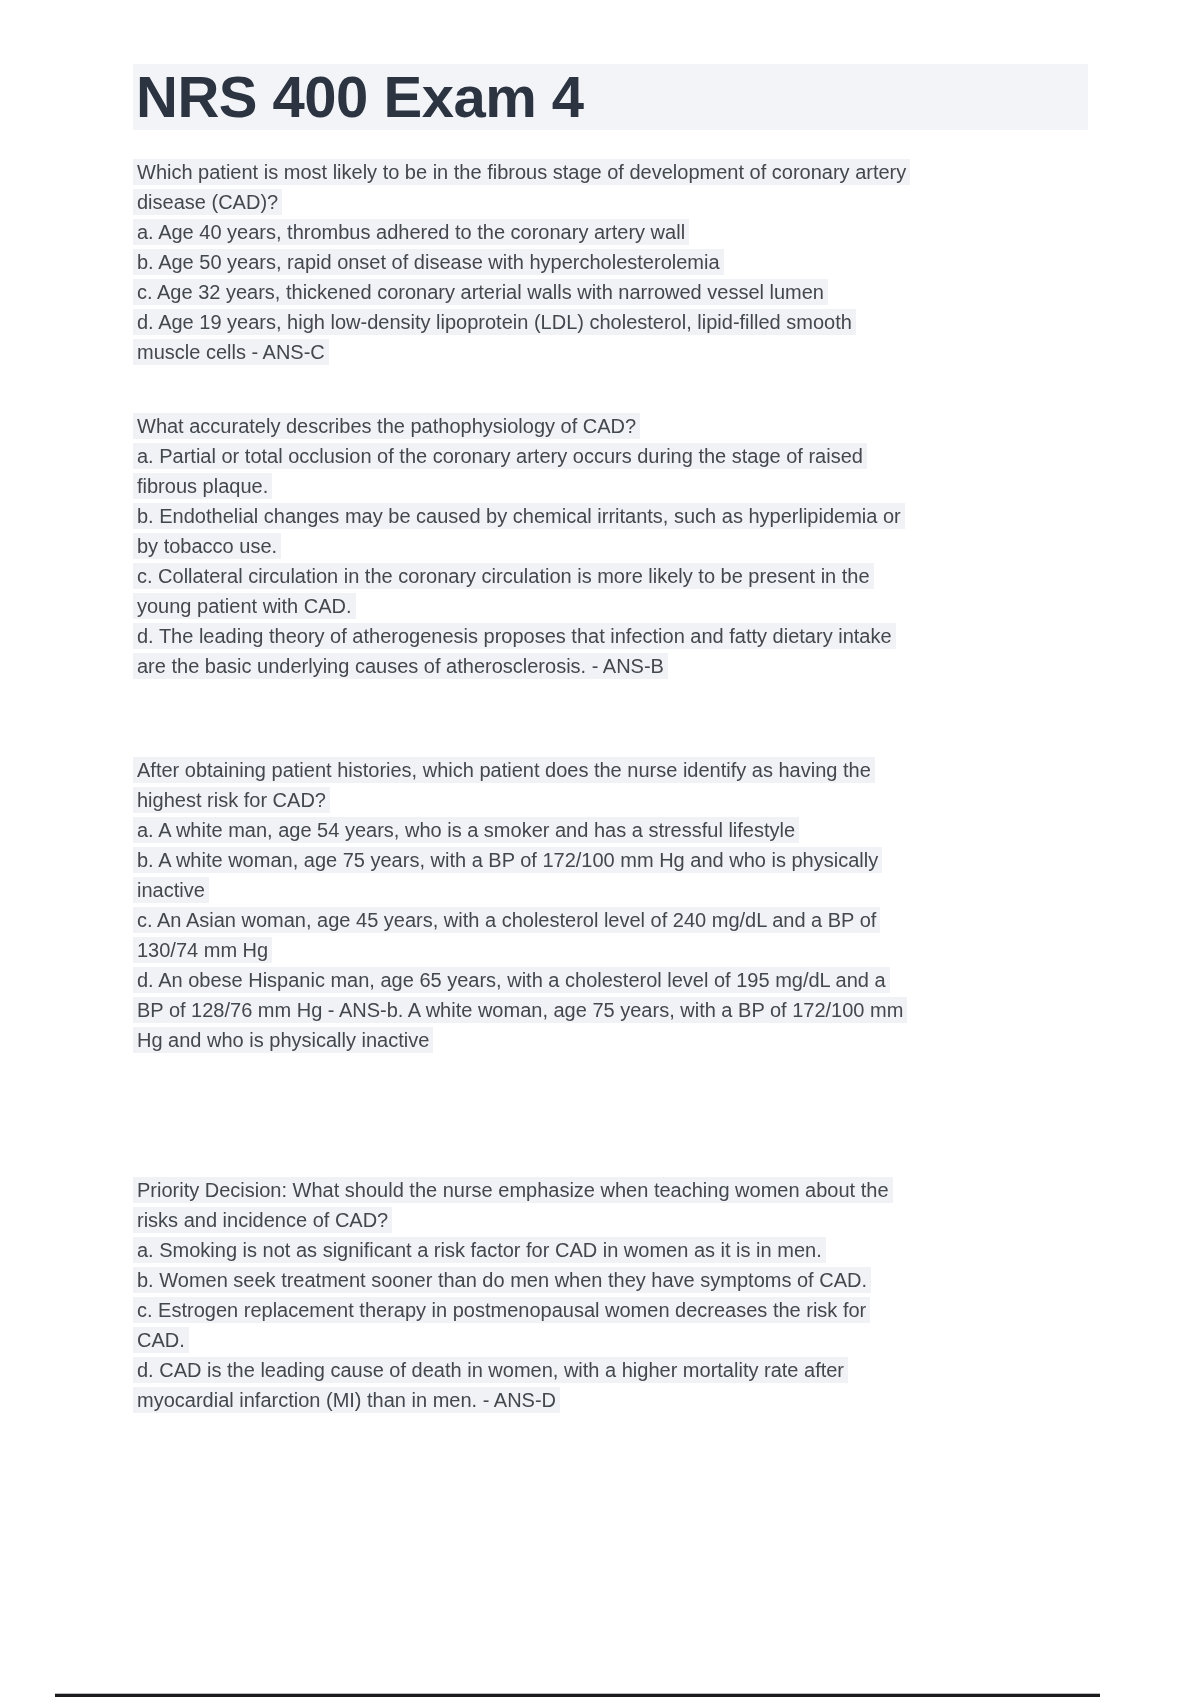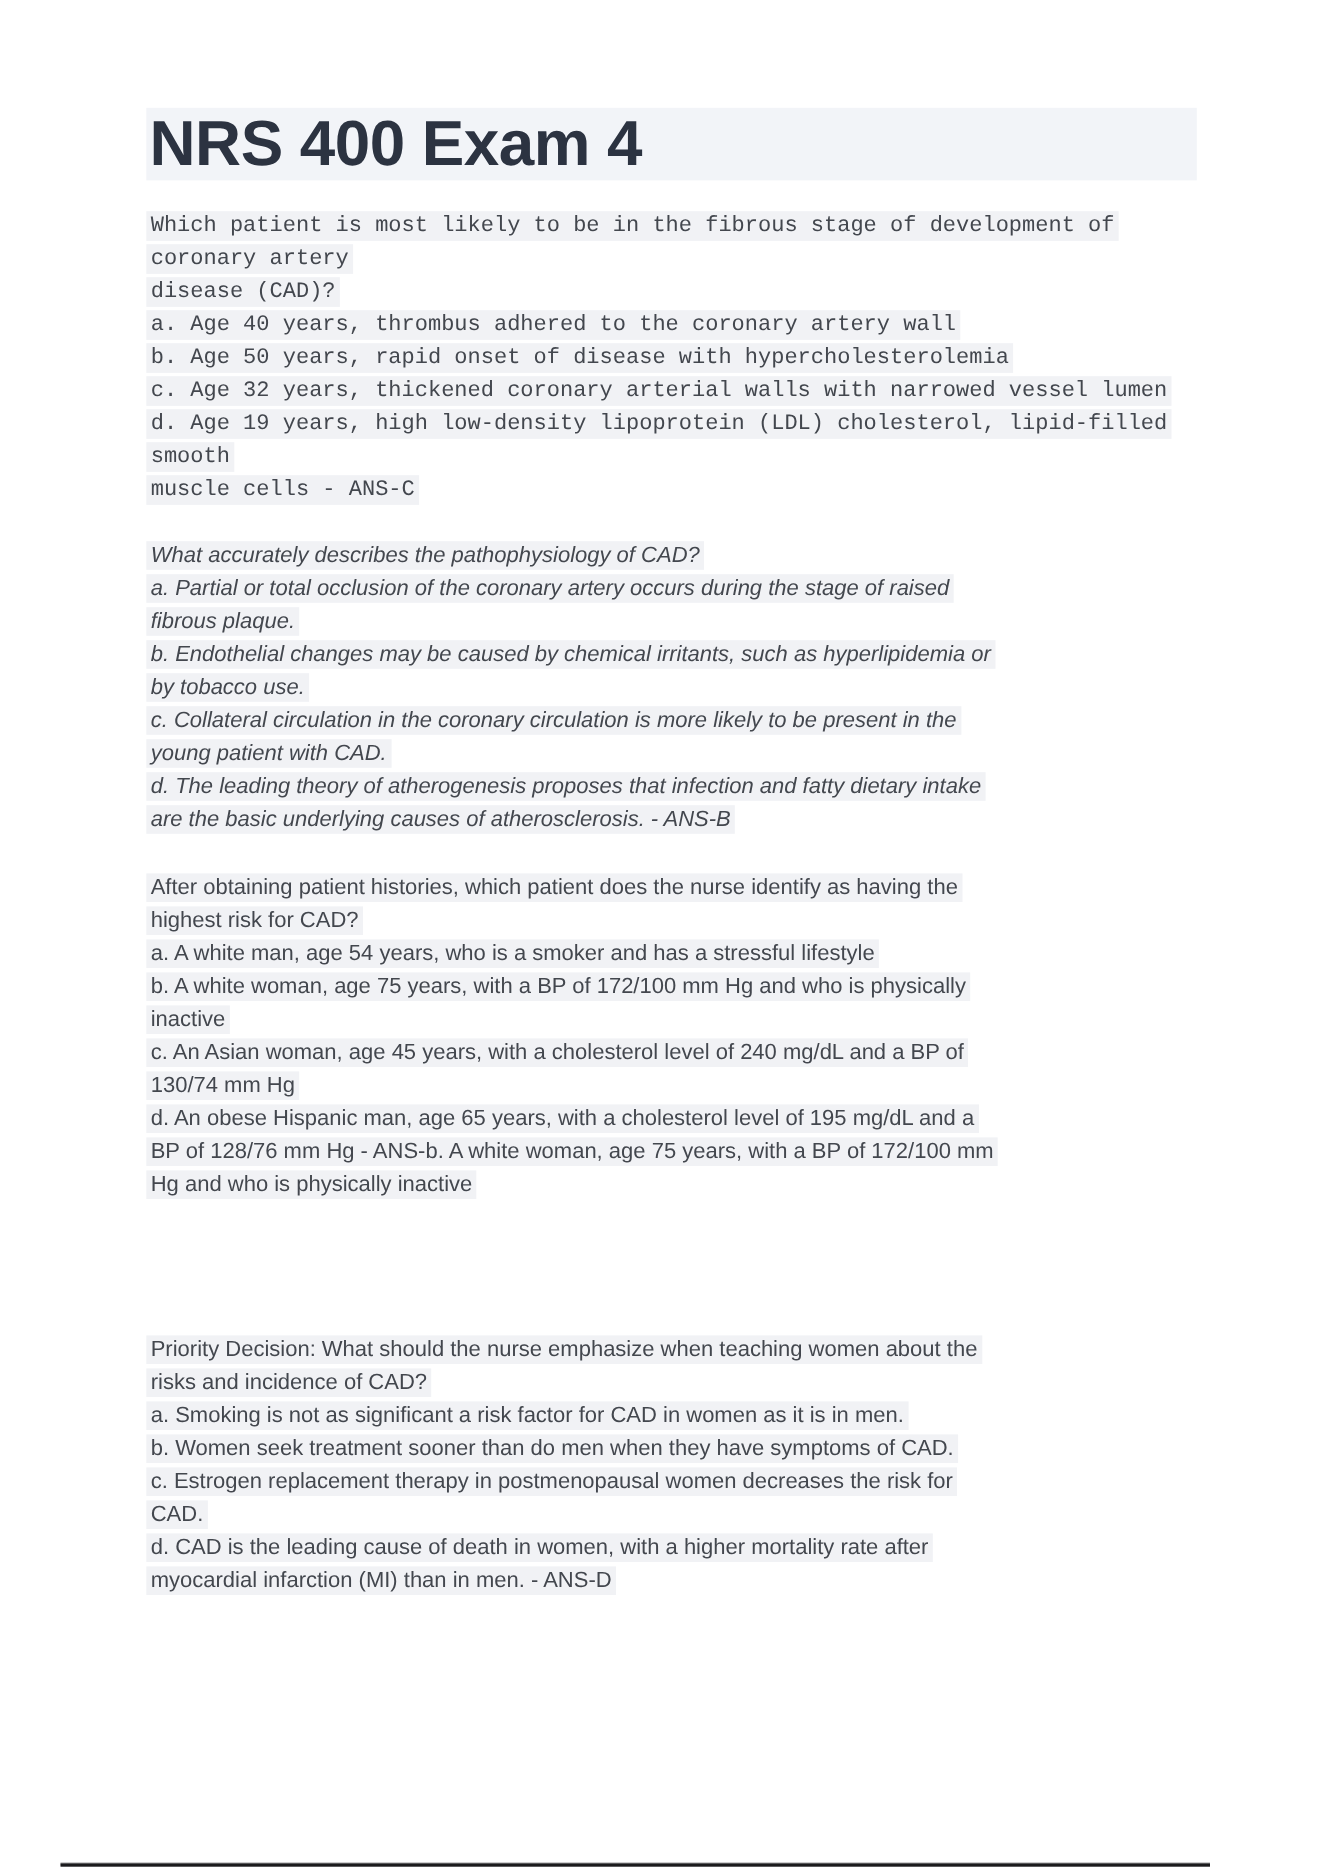--- a/index.html
+++ b/index.html
@@ -8,21 +8,21 @@
     background: var(--page_bg, #ffffff);
     font-family: "Liberation Sans", "DejaVu Sans", sans-serif;
   }
   .page {
     position: relative;
     width: 1100px;
     height: 1700px;
     background: var(--page_bg, #ffffff);
     overflow: hidden;
     box-sizing: border-box;
-    padding: 98px 0 0 133px;
+    padding: 64px 0 0 133px;
   }
   .title {
     margin: 0 0 27px 0;
     width: 955px;
     height: 66px;
     box-sizing: border-box;
     padding-left: 3px;
     background: var(--title_band, #f2f4f8);
     color: var(--title_text, #2c3341);
     font-size: 58px;
@@ -34,22 +34,22 @@
   .content {
     width: 950px;
   }
   .q {
     margin: 0;
     width: 945px;
     font-size: 20px;
     line-height: 30px;
     color: var(--body_text, #43474e);
   }
-  .q.gap-a { margin-bottom: 29px; font-family: Liberation Mono, monospace; }
-  .q.gap-b { margin-bottom: 32px; font-style: italic; }
+  .q.gap-a { margin-bottom: 44px; }
+  .q.gap-b { margin-bottom: 74px; }
   .q.gap-c { margin-bottom: 120px; }
   .hl {
     white-space: pre-line;
     background: var(--text_highlight, #f1f2f5);
     padding: 2px 4px;
     -webkit-box-decoration-break: clone;
     box-decoration-break: clone;
   }
   .rule {
     position: absolute;

